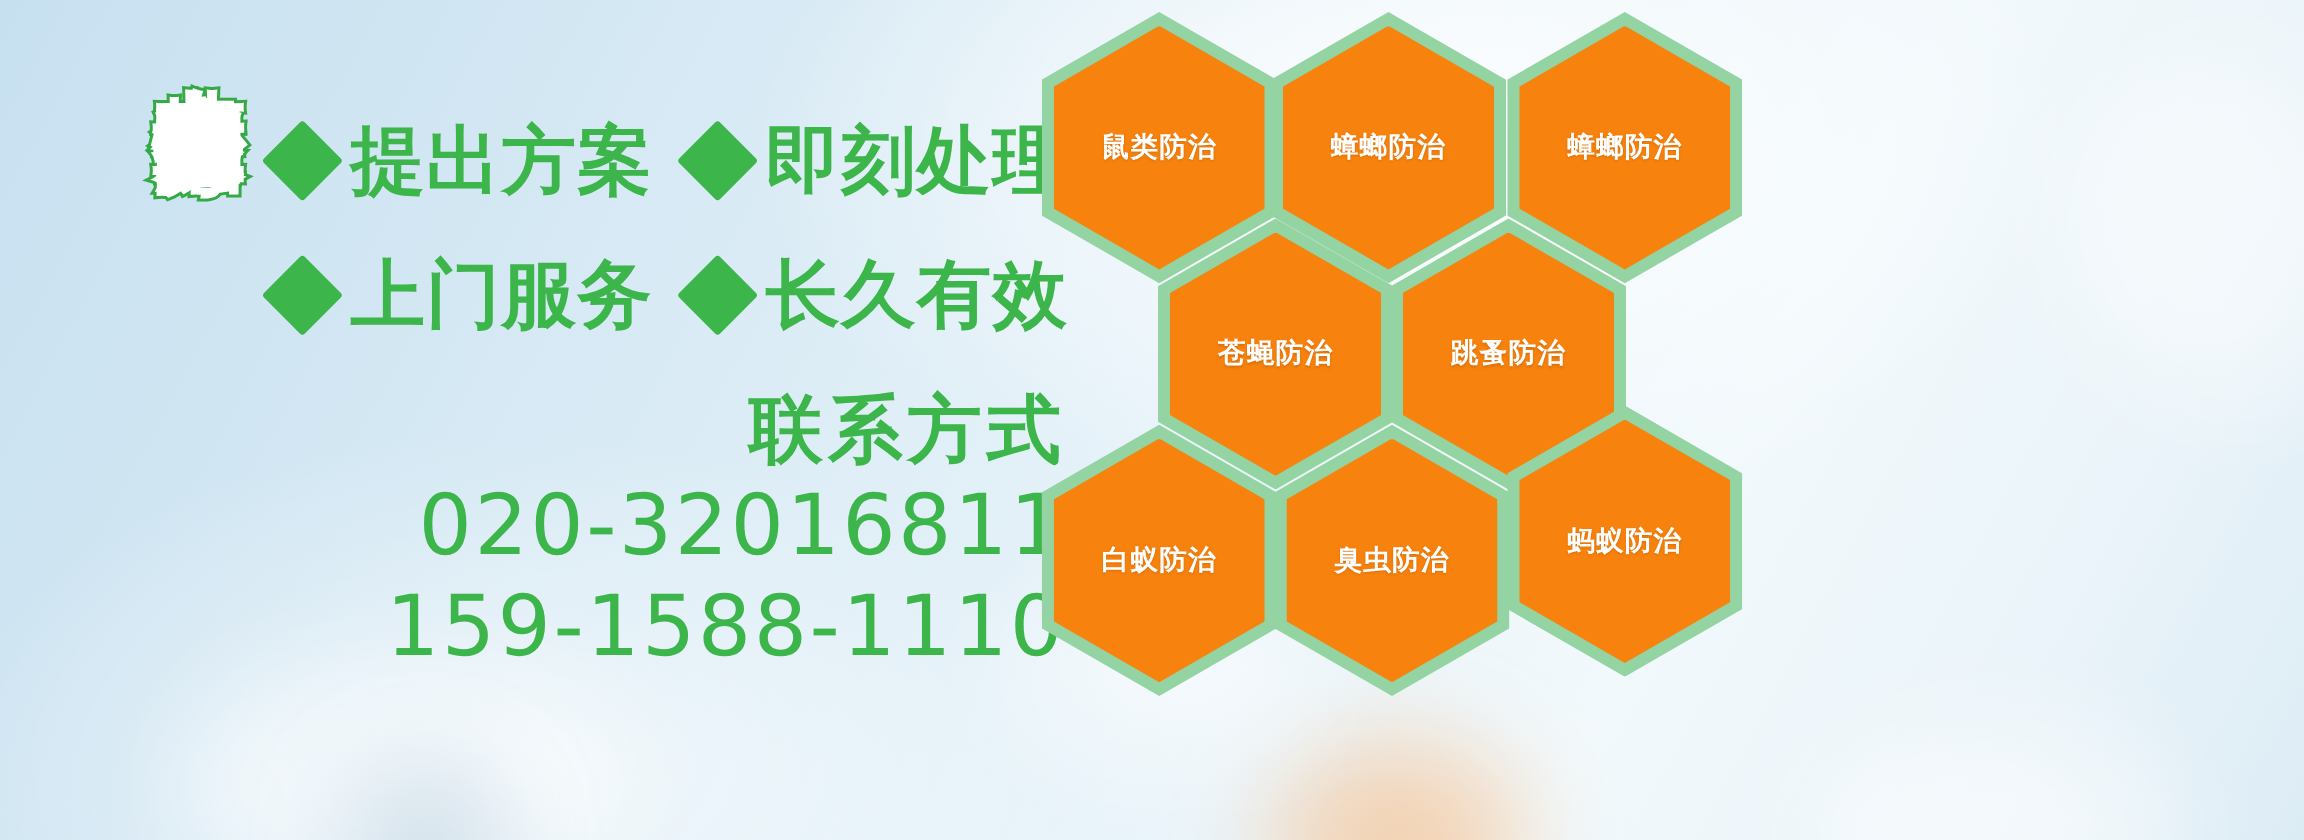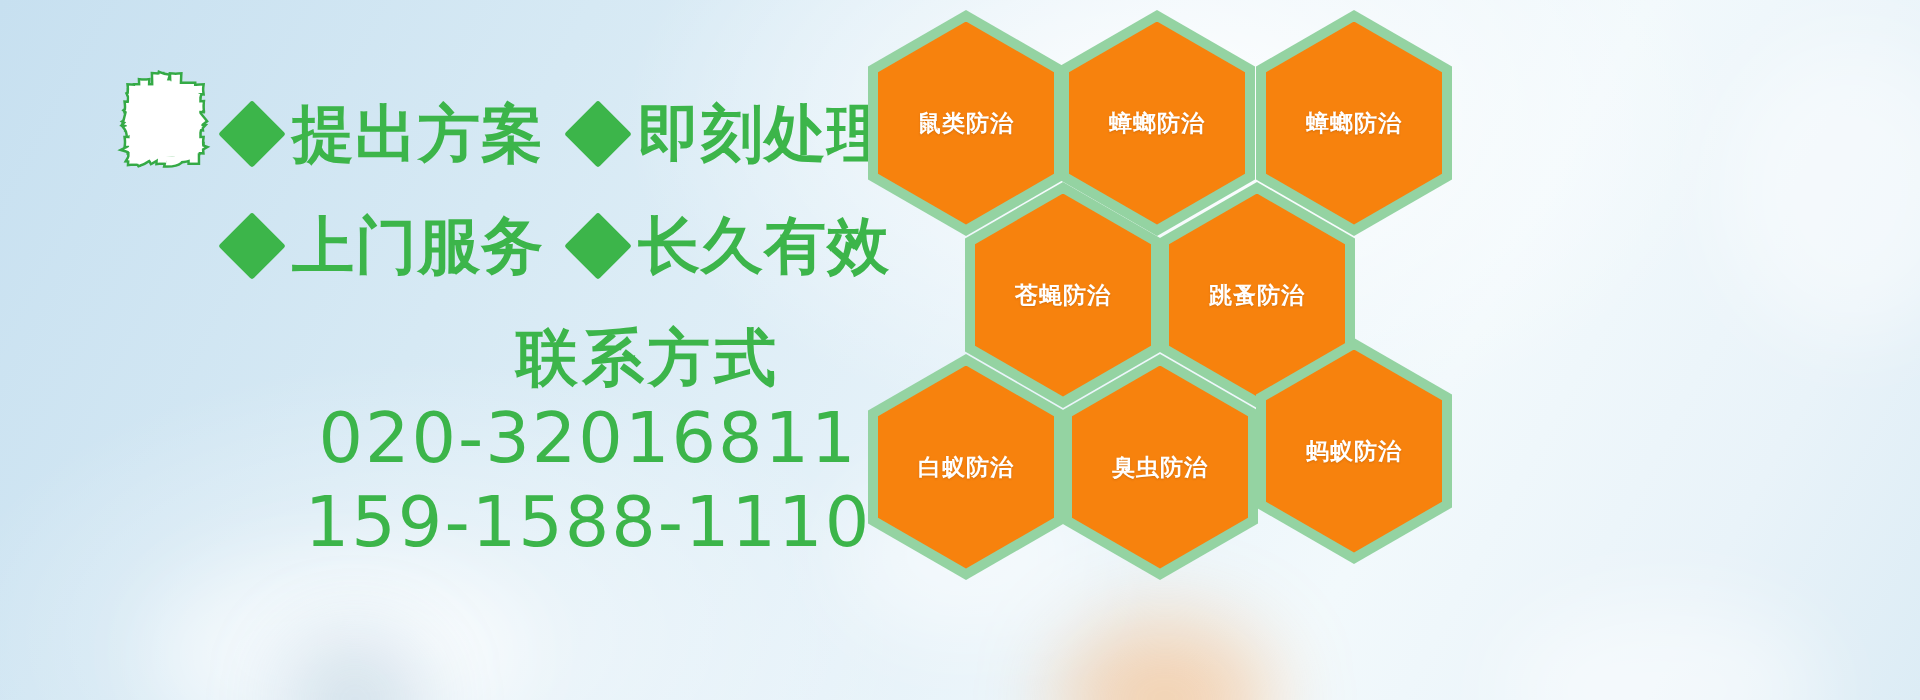--- a/index.html
+++ b/index.html
@@ -51,21 +51,21 @@
     display:inline-block;width:48px;height:48px;
     background:#3cb54a;transform:rotate(45deg);
     margin-right:16px;flex:0 0 auto;
     border-radius:3px;
   }
   .feature-label{margin-right:30px;}
 
   
   #contact{
     position:absolute;left:228px;top:320px;width:660px;
-    text-align:center;color:#3cb54a;
+    text-align:right;color:#3cb54a;
   }
   #contact-heading{
     font-size:62px;line-height:76px;font-weight:bold;letter-spacing:4px;
     padding-left:180px;
   }
   .phone{
     font-size:70px;line-height:84px;font-weight:normal;letter-spacing:2px;
     padding-left:60px;
   }
 

